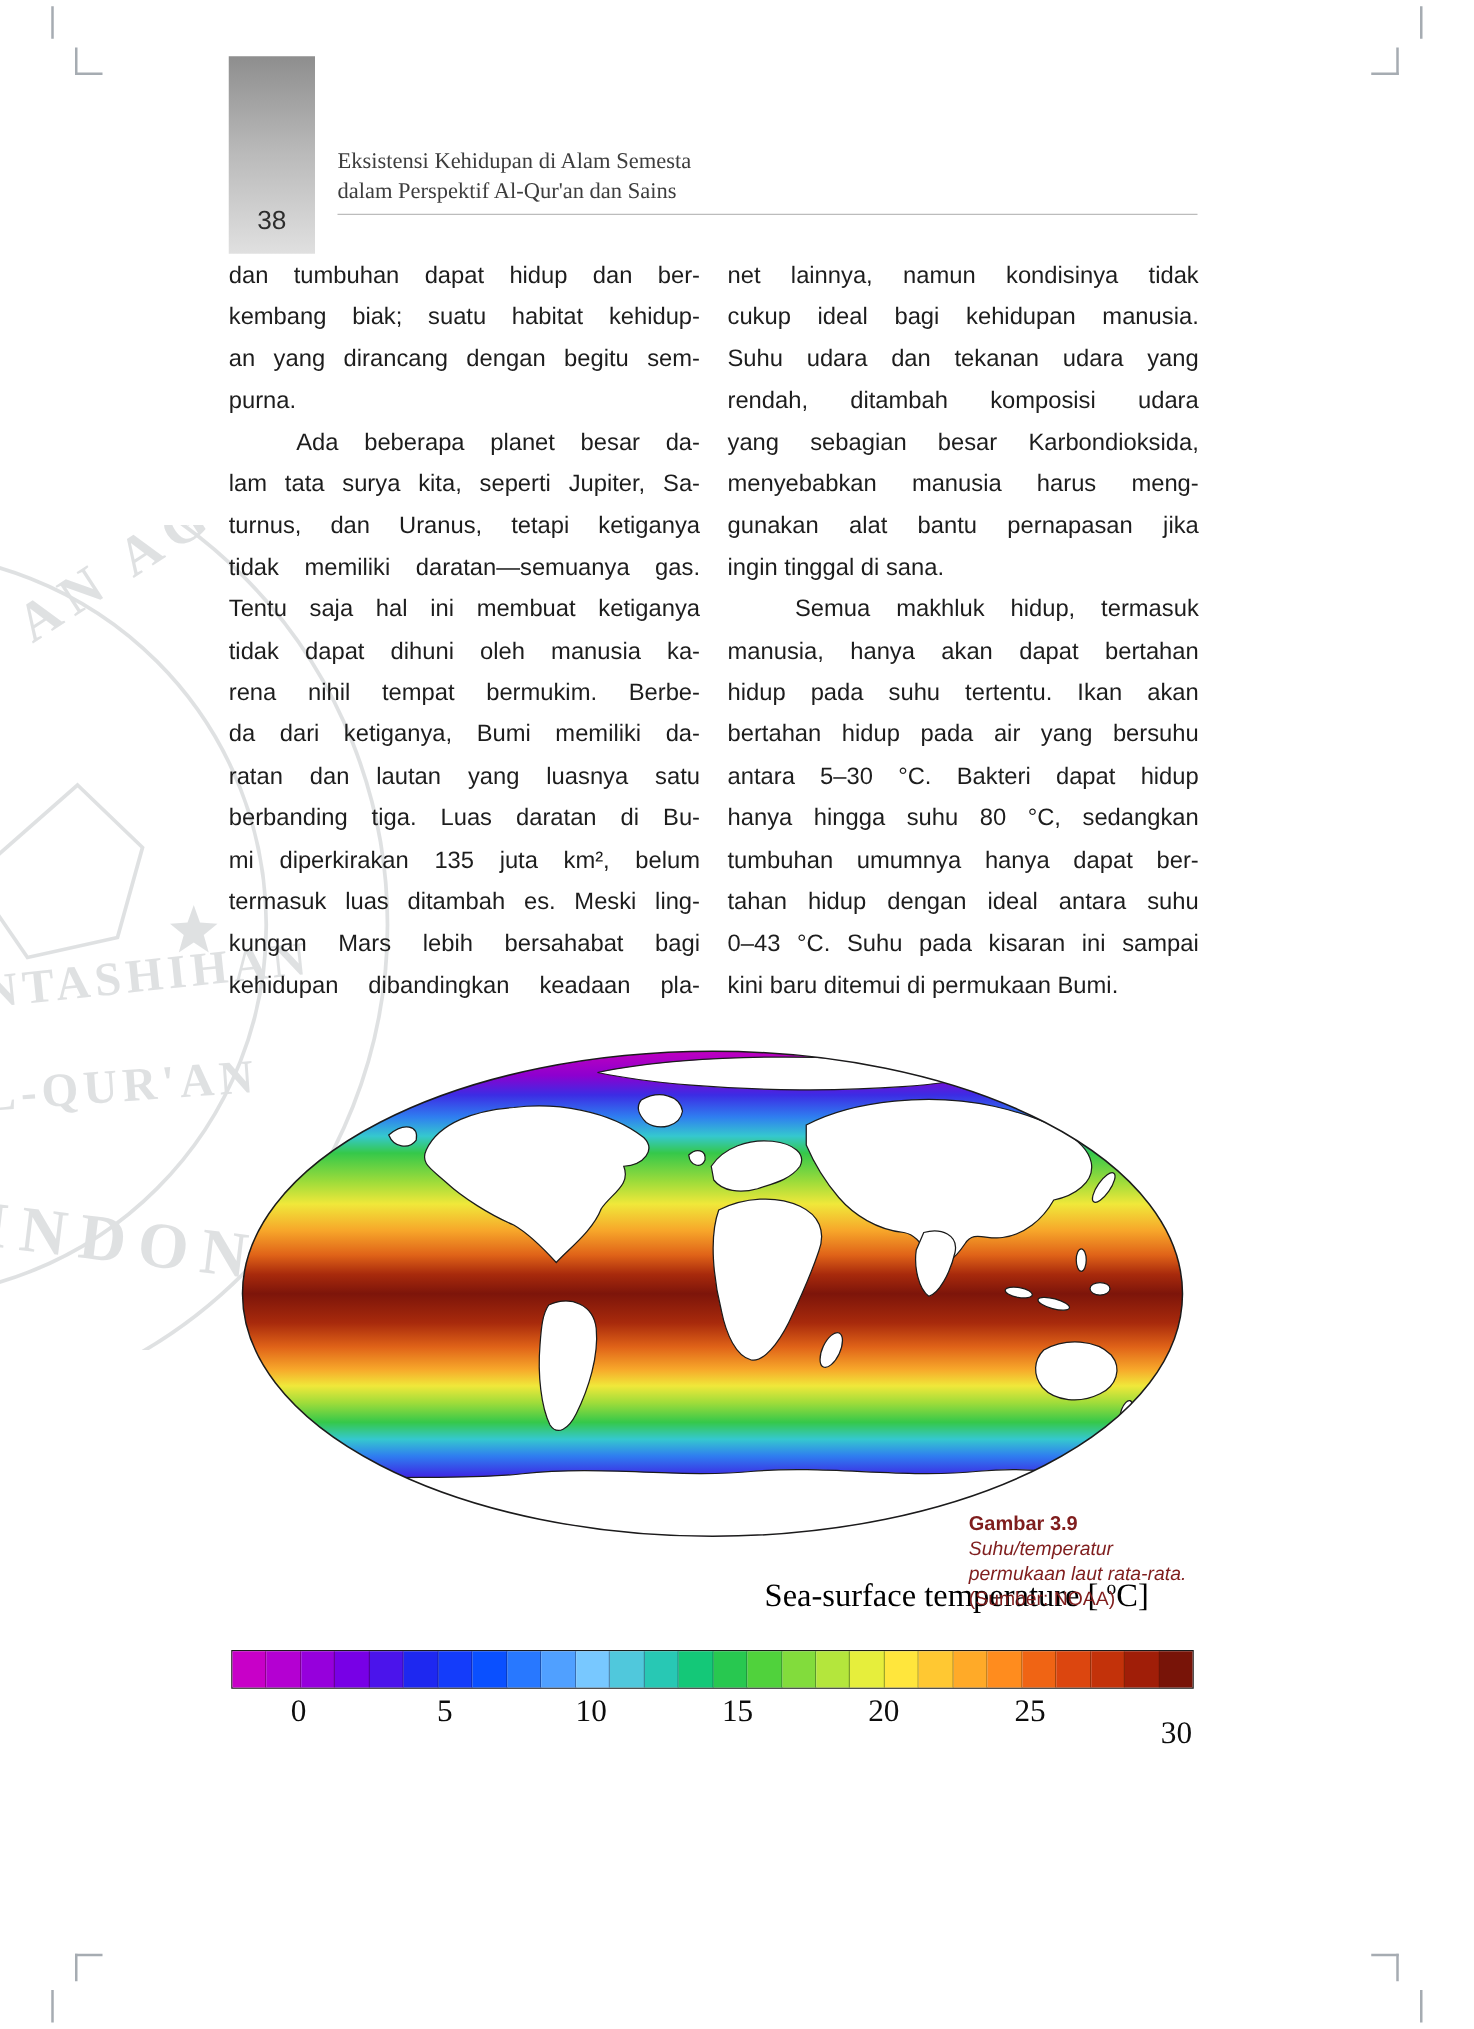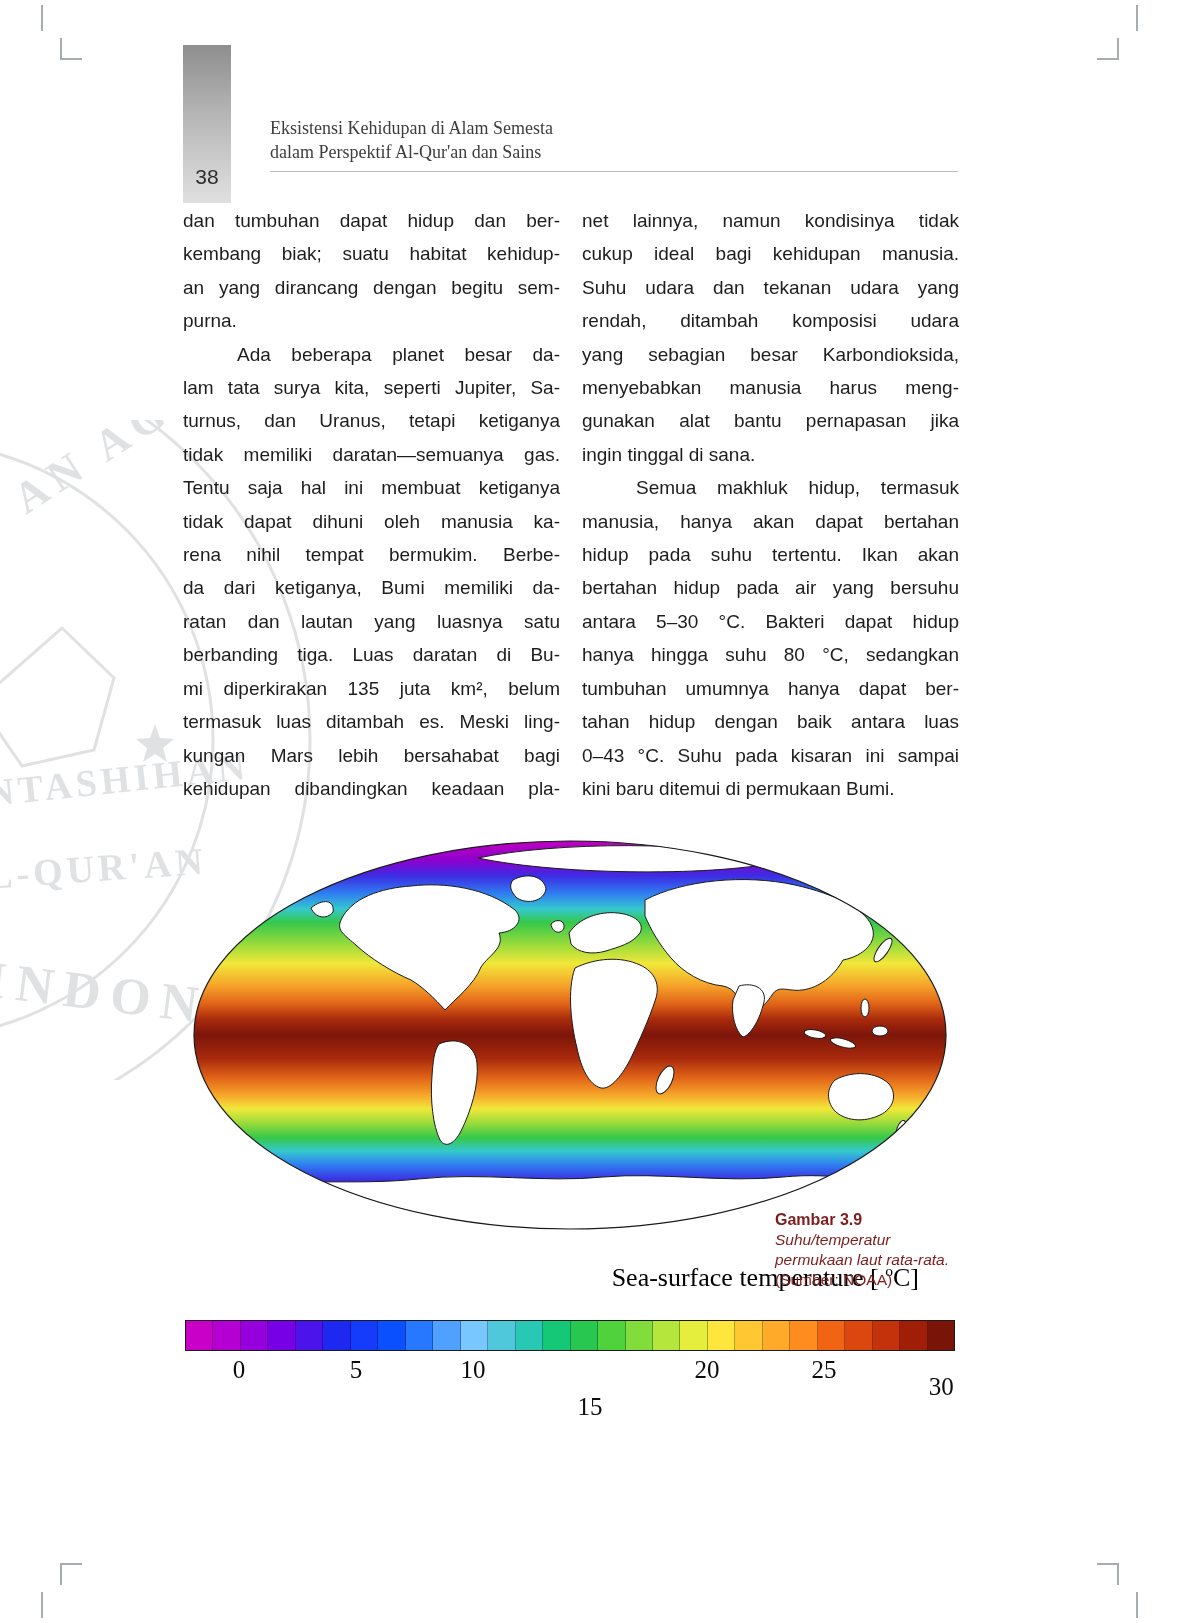--- a/index.html
+++ b/index.html
@@ -6,21 +6,21 @@
   .page{position:relative;width:1179px;height:1623px;background:#fff;overflow:hidden;
         font-family:"Liberation Sans",sans-serif;color:#1f1f1f;}
 
   
   .cm{position:absolute;background:#a6acb2;}
 
   
   .watermark{position:absolute;left:0;top:420px;width:320px;height:660px;opacity:.28;pointer-events:none;}
 
   
-  .tab{position:absolute;left:183px;top:45px;width:48px;height:158px;
+  .tab{position:absolute;left:183px;top:45px;width:69px;height:158px;
        background:linear-gradient(180deg,#8e8e8e 0%,#b9b9b9 48%,#e0e0e0 100%);
        display:flex;align-items:flex-end;justify-content:center;padding-bottom:14px;box-sizing:border-box;}
   .tab .num{font-size:21px;color:#2e2e2e;}
 
   
   .header{position:absolute;left:270px;top:117px;width:690px;
           font-family:"Liberation Serif",serif;font-size:18px;line-height:23.5px;color:#3d3d3d;}
   .header-rule{position:absolute;left:270px;top:171px;width:688px;height:1px;background:#bcbcbc;}
 
   
@@ -120,21 +120,21 @@
         <div class="line">menyebabkan manusia harus meng-</div>
         <div class="line">gunakan alat bantu pernapasan jika</div>
         <div class="line last">ingin tinggal di sana.</div>
         <div class="line indent">Semua makhluk hidup, termasuk</div>
         <div class="line">manusia, hanya akan dapat bertahan</div>
         <div class="line">hidup pada suhu tertentu. Ikan akan</div>
         <div class="line">bertahan hidup pada air yang bersuhu</div>
         <div class="line">antara 5–30 °C. Bakteri dapat hidup</div>
         <div class="line">hanya hingga suhu 80 °C, sedangkan</div>
         <div class="line">tumbuhan umumnya hanya dapat ber-</div>
-        <div class="line">tahan hidup dengan baik antara luas</div>
+        <div class="line">tahan hidup dengan ideal antara suhu</div>
         <div class="line">0–43 °C. Suhu pada kisaran ini sampai</div>
         <div class="line last">kini baru ditemui di permukaan Bumi.</div>
       </div>
   </div>
 
   <div class="figure">
     <svg class="map-svg" viewBox="0 0 776 398">
       <defs>
         <linearGradient id="sst" x1="0" y1="0" x2="0" y2="1">
           <stop offset="0" stop-color="#bf00bf"></stop>
@@ -228,20 +228,20 @@
         <div class="cell" style="background: rgb(240, 100, 20);"></div>
         <div class="cell" style="background: rgb(220, 70, 15);"></div>
         <div class="cell" style="background: rgb(195, 50, 10);"></div>
         <div class="cell" style="background: rgb(160, 30, 8);"></div>
         <div class="cell" style="background: rgb(120, 20, 8);"></div>
       </div>
     <div class="ticks">
         <span class="tick" style="left: 7%;">0</span>
         <span class="tick" style="left: 22.2%;">5</span>
         <span class="tick" style="left: 37.4%;">10</span>
-        <span class="tick" style="left: 52.6%; margin-top: 37px;">15</span>
+        <span class="tick" style="left: 52.6%;">15</span>
         <span class="tick" style="left: 67.8%;">20</span>
         <span class="tick" style="left: 83%;">25</span>
         <span class="tick" style="left: 98.2%; margin-top: 17px;">30</span>
       </div>
   </div>
 
 </div>
 
 </body></html>

